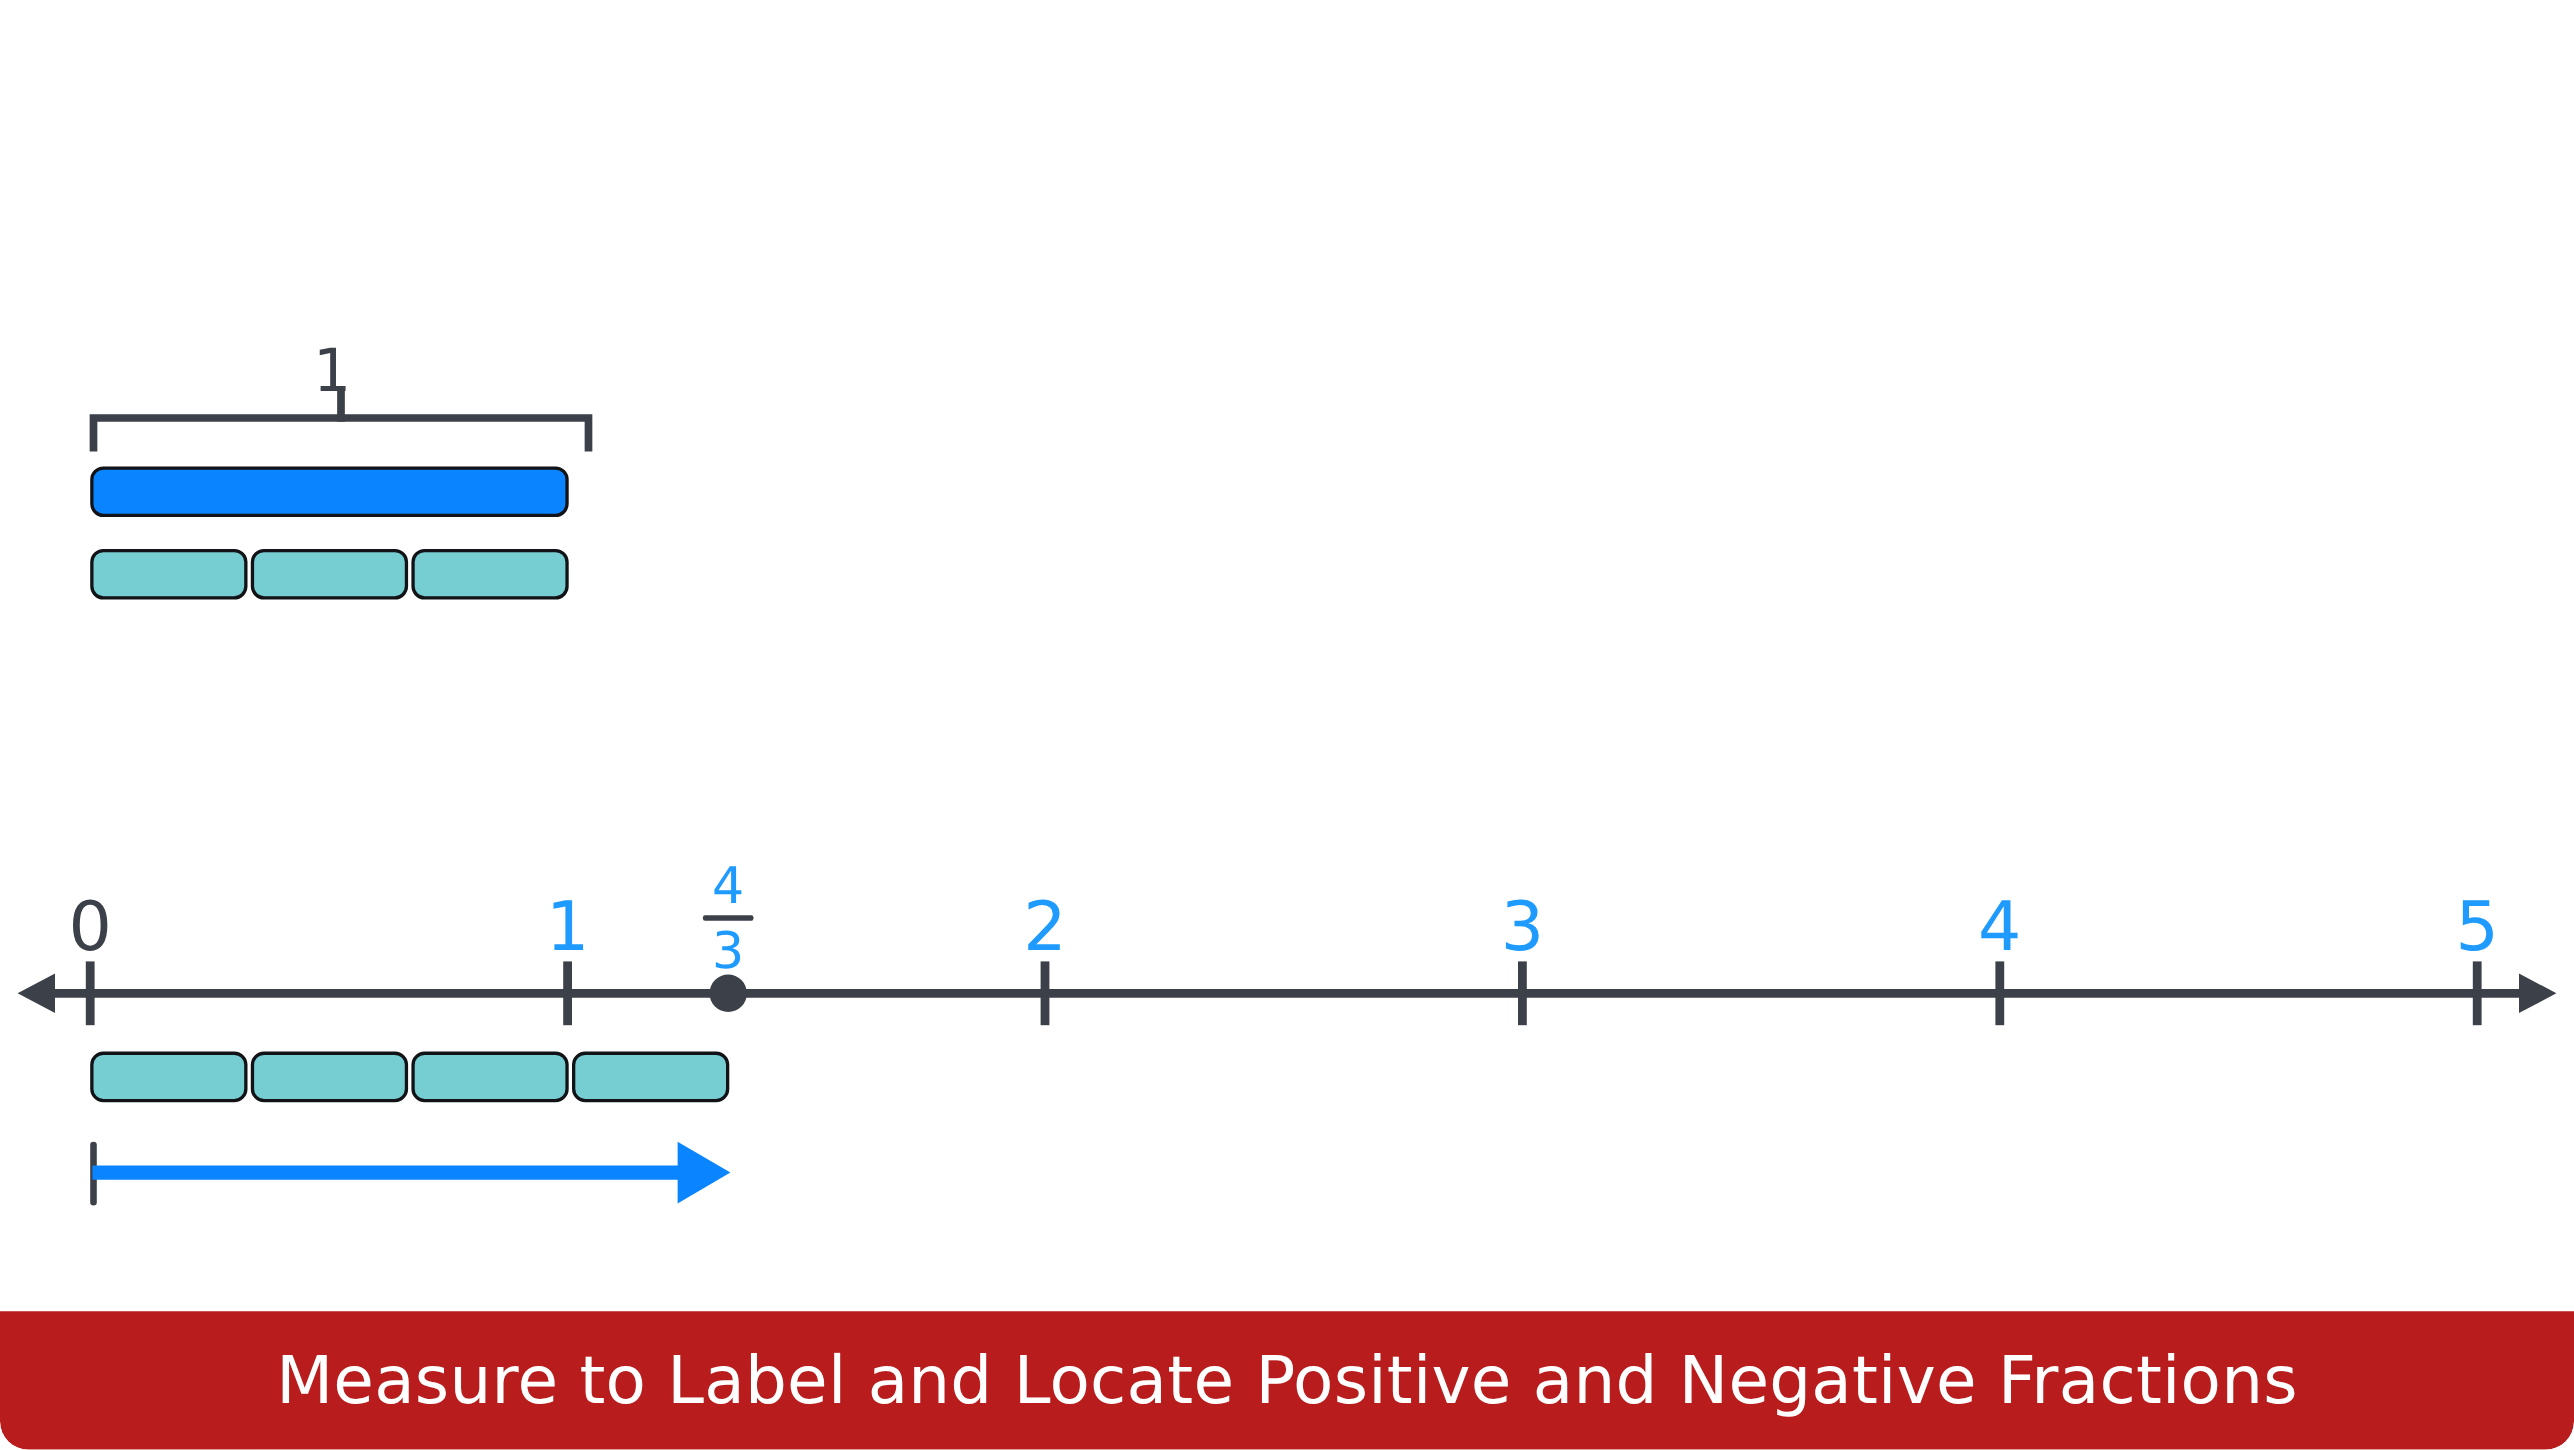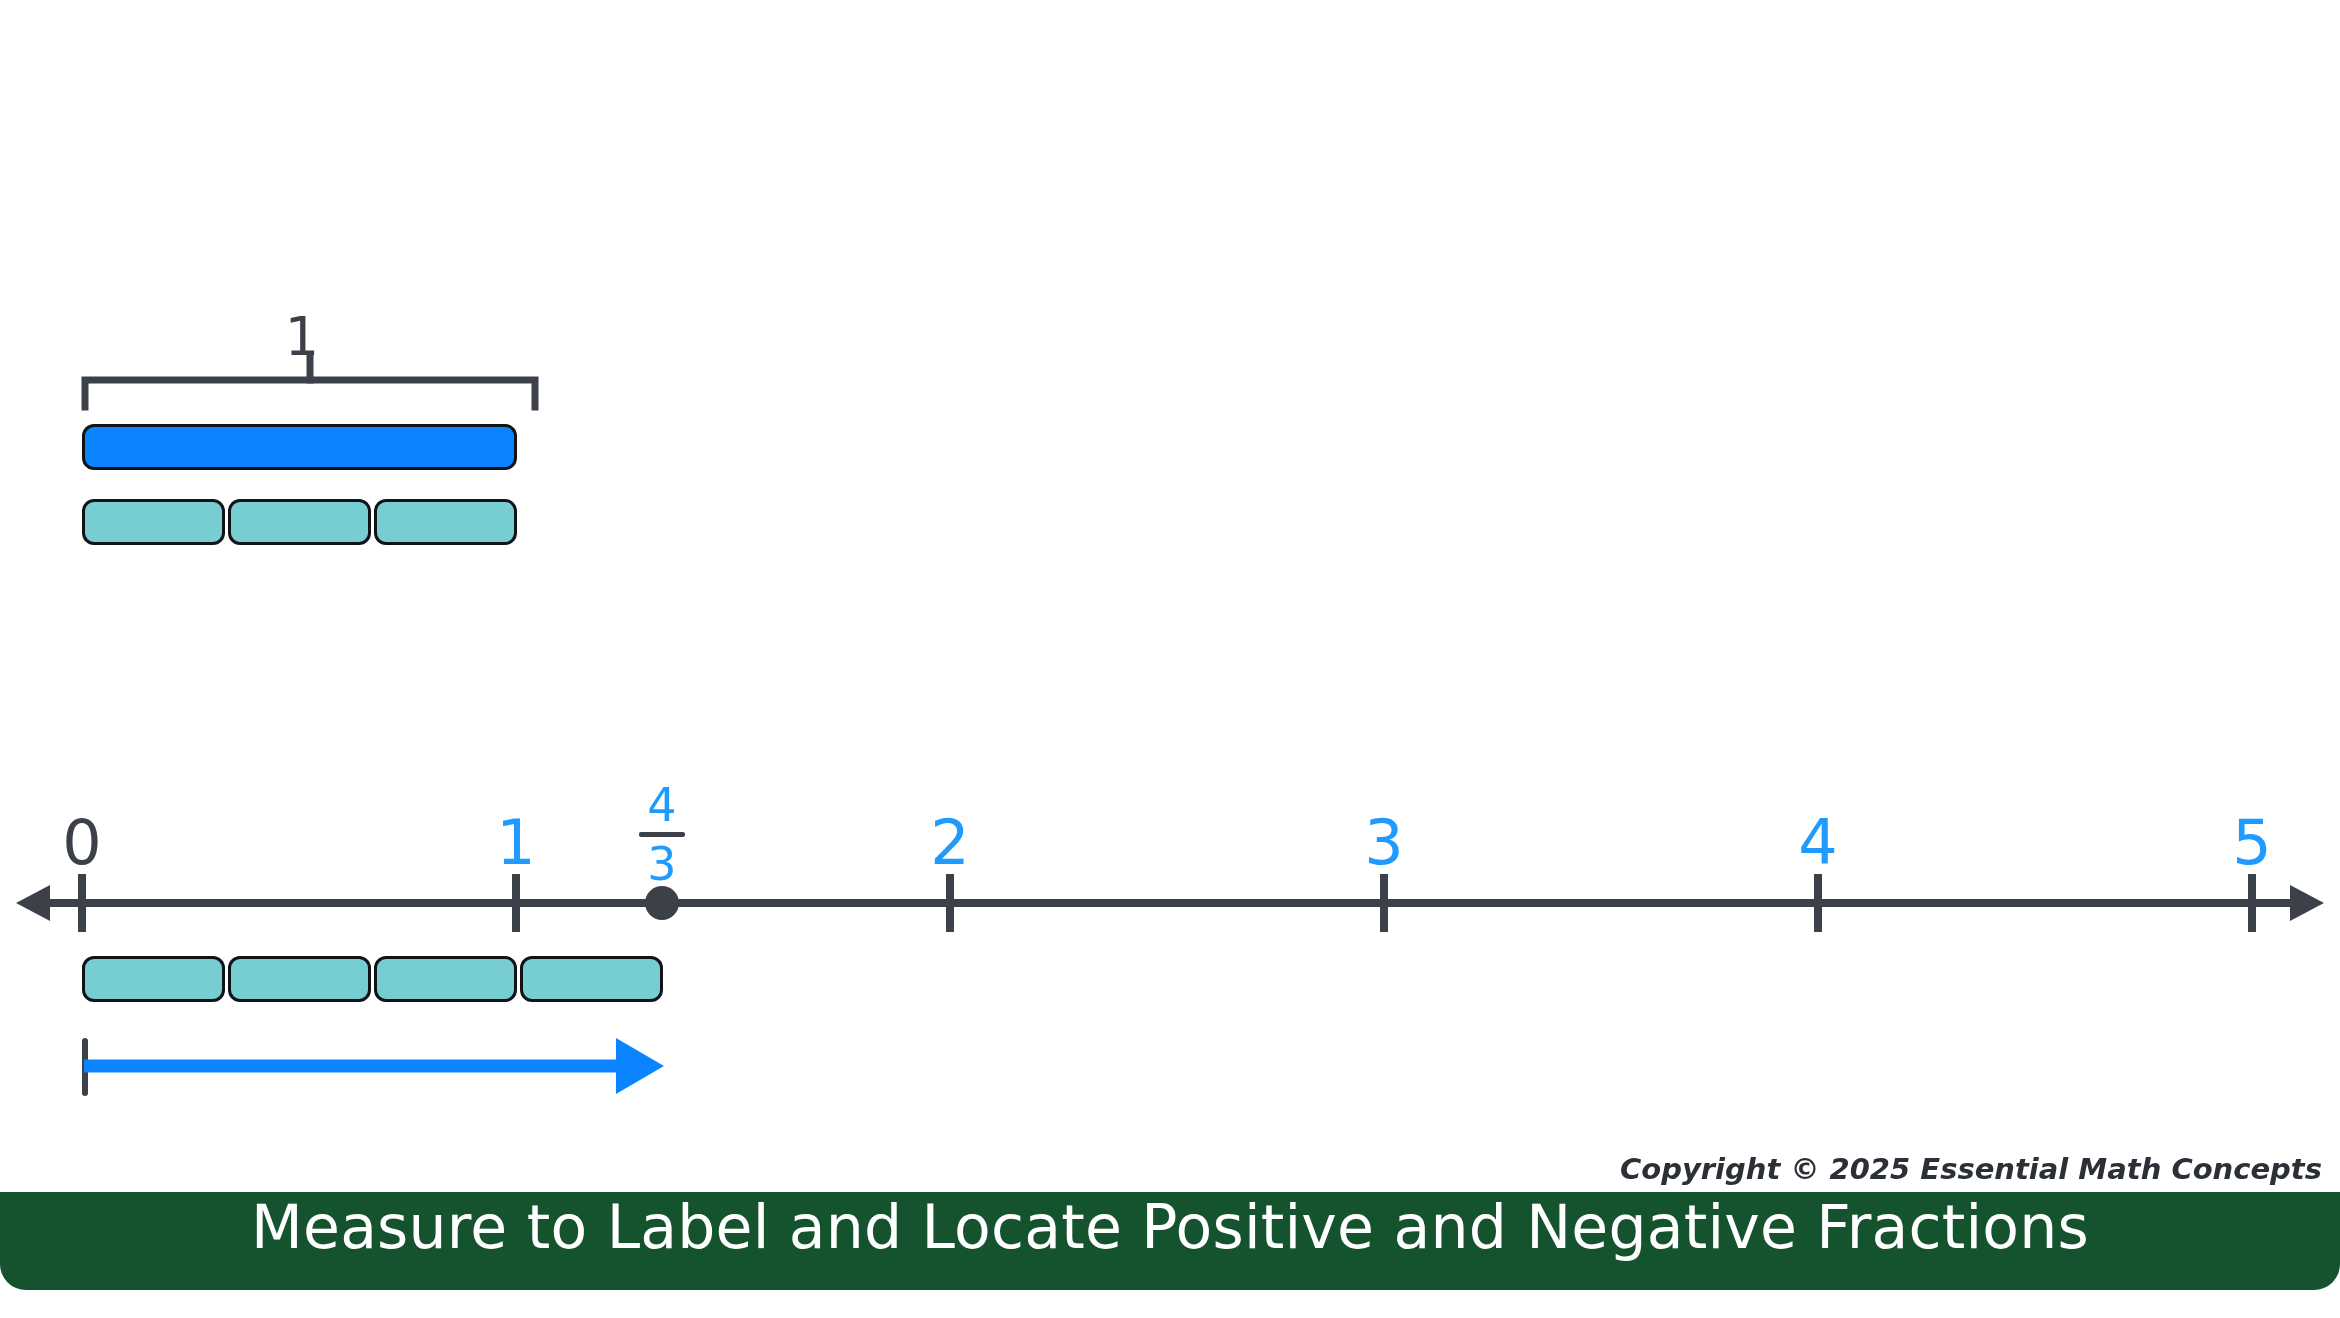--- a/index.html
+++ b/index.html
@@ -104,25 +104,25 @@
     font-weight: bold;
     font-size: 29px;
     color: #2b2f36;
     white-space: nowrap;
   }
   #title-bar {
     position: absolute;
     left: 0;
     top: 1192px;
     width: 2340px;
-    height: 98px;
-    background: #14532d;
+    height: 126px;
+    background: #b91c1c;
     border-radius: 0 0 26px 26px;
     display: flex;
-    align-items: flex-start;
+    align-items: center;
     justify-content: center;
   }
   #title-bar .title-text {
     color: #ffffff;
     font-size: 60px;
     font-family: "DejaVu Sans", sans-serif;
     font-weight: 400;
     letter-spacing: 0.2px;
     white-space: nowrap;
   }
@@ -190,19 +190,18 @@
     <div class="third-bar" style="left: 520px; top: 956px; width: 143px; height: 46px;"></div>
 
     <div class="arrow-start-cap" style="left: 82px; top: 1038px; height: 58px;"></div>
 
     <svg class="abs" style="left: 60px; top: 1030px;" width="640" height="75" viewBox="0 0 640 75">
       <line x1="24" y1="36" x2="570" y2="36" stroke="#0a84ff" stroke-width="13"></line>
       <path d="M 604 36 L 556 8 L 556 64 Z" fill="#0a84ff"></path>
     </svg>
   </div>
 
-  <div id="copyright">Copyright © 2025 Essential Math Concepts</div>
 
   <div id="title-bar">
     <span class="title-text">Measure to Label and Locate Positive and Negative Fractions</span>
   </div>
 
 </div>
 
 </body></html>

